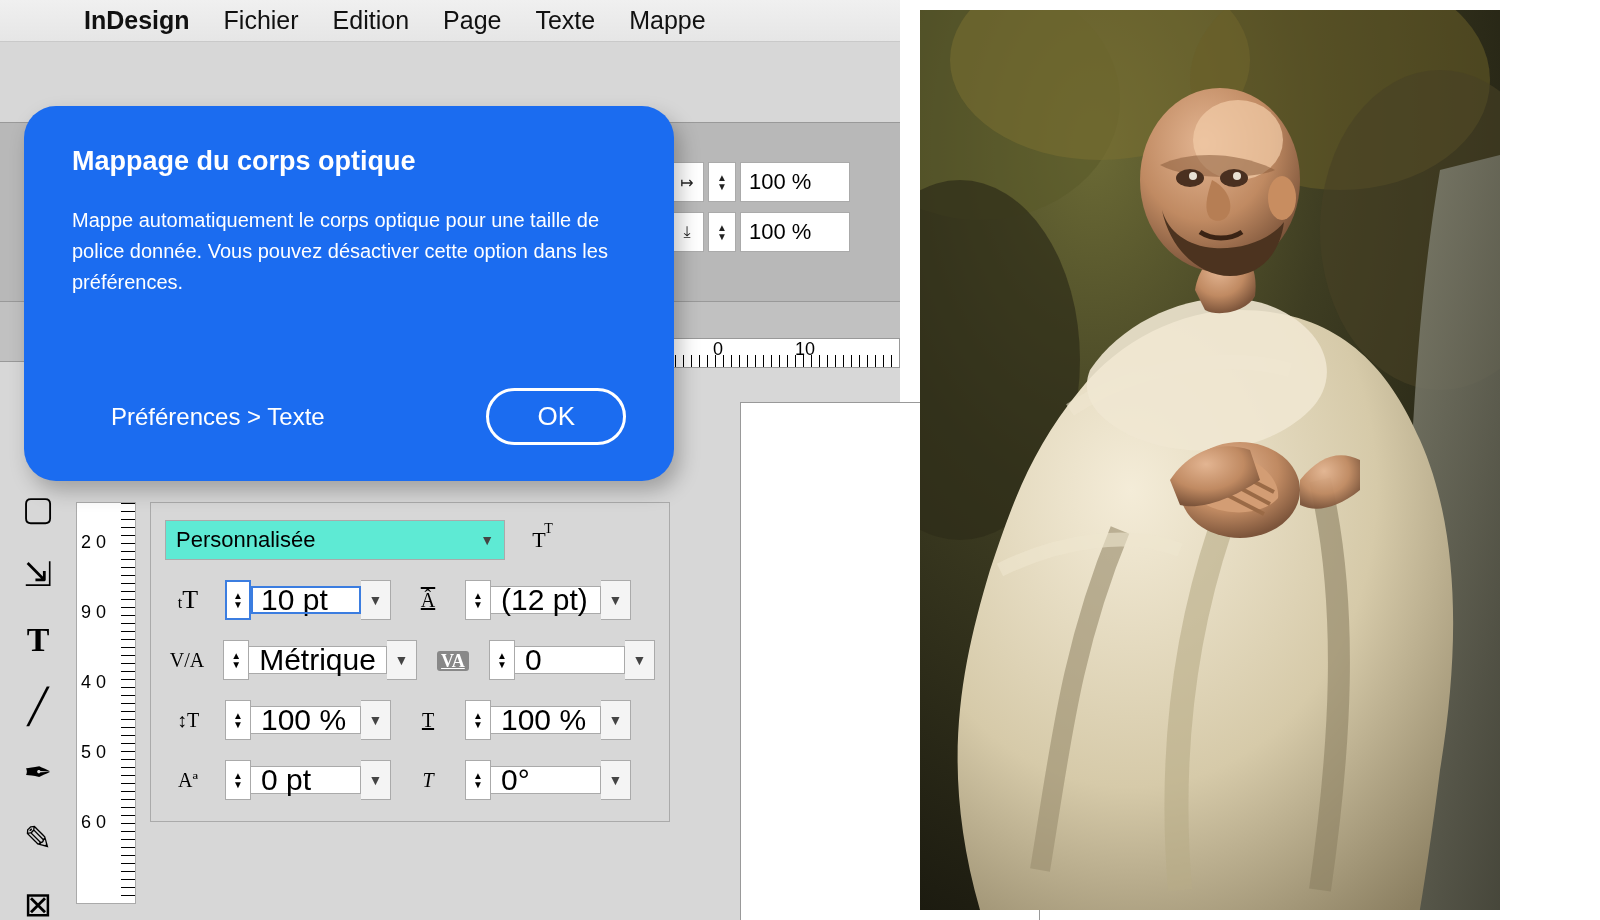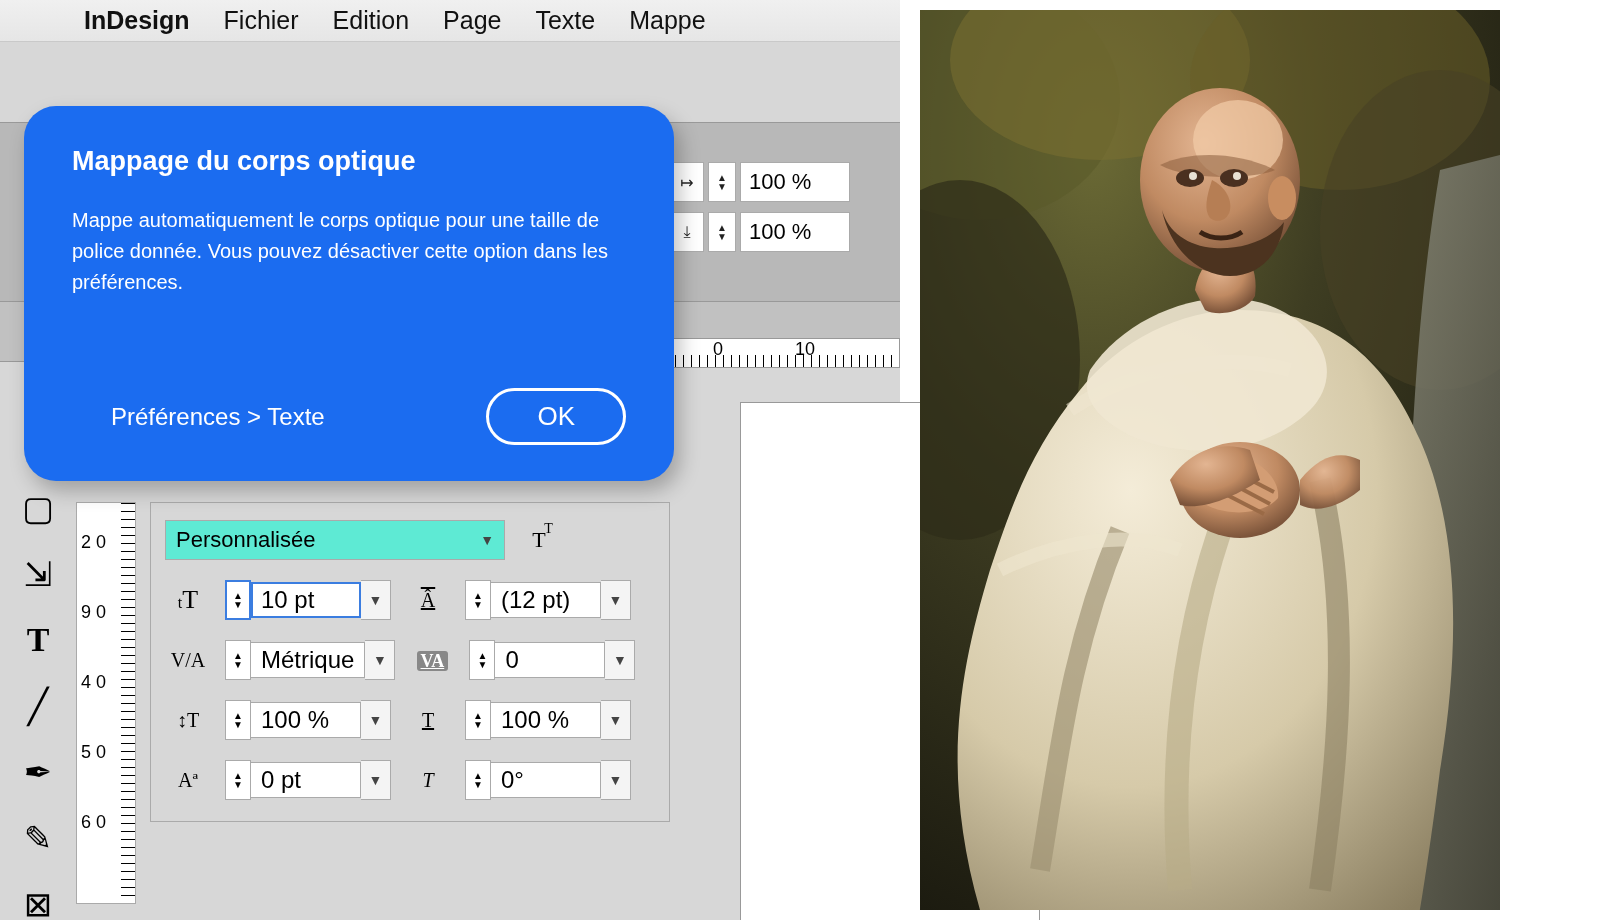--- a/index.html
+++ b/index.html
@@ -161,21 +161,21 @@
     display:flex; align-items:center;
     height:40px;
   }
   .numfield .spin2 {
     width:26px; height:40px; background:#fff; border:1px solid #aaa;
     display:flex; flex-direction:column; align-items:center; justify-content:center;
     font-size:10px; line-height:9px;
   }
   .numfield .val {
     background:#fff; border:1px solid #aaa; border-left:none;
-    height:36px; padding:0 10px; font-size:24px; display:flex; align-items:center;
+    height:28px; padding:0 10px; font-size:30px; display:flex; align-items:center;
     min-width:110px;
   }
   .numfield .dd {
     width:30px; height:40px; background:#f4f4f4; border:1px solid #aaa; border-left:none;
     display:flex; align-items:center; justify-content:center; font-size:14px; color:#444;
   }
   .active .val, .active .spin2 { outline:2px solid #3b7de0; outline-offset:-2px; }
   .tt-btn {
     width:40px; height:40px; font-size:22px; font-family:"Times New Roman",serif;
     display:flex; align-items:center; justify-content:center;

